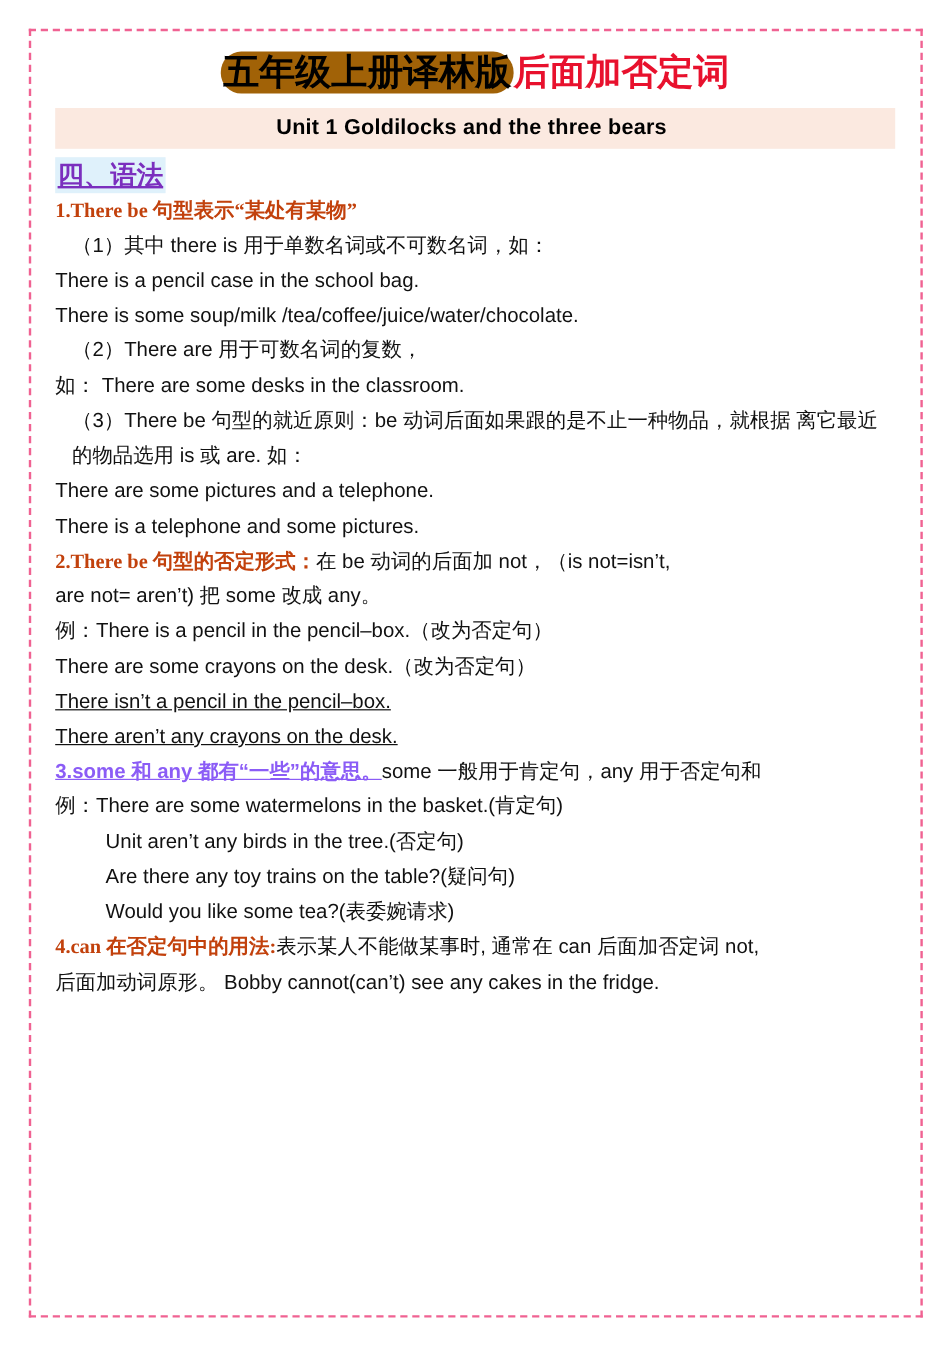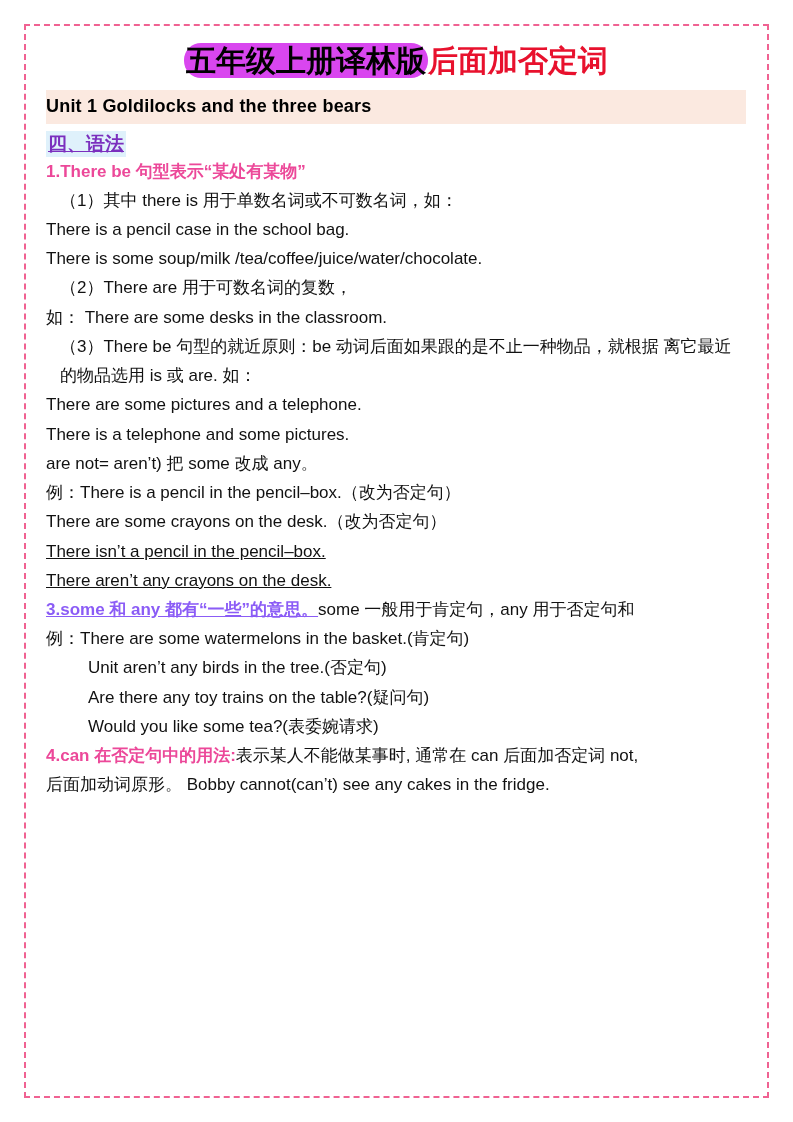--- a/index.html
+++ b/index.html
@@ -33,55 +33,57 @@
   .title-row {
     text-align: center;
     white-space: nowrap;
     margin-bottom: 10px;
     line-height: 1.25;
   }
   .title-green {
     font-size: 30px;
     font-weight: bold;
     color: #000000;
-    background: #d946ef;
+    background: #a16207;
     padding: 1px 2px;
     border-radius: 17px;
   }
   .title-red {
     font-size: 30px;
     font-weight: bold;
     color: #e8112d;
   }
   .unit-banner {
     background: #fbe9e0;
+    text-align: center;
     font-size: 18px;
     font-weight: bold;
     padding: 6px 6px 7px 0;
     letter-spacing: 0.2px;
   }
   .sec-head {
     margin-top: 7px;
-    font-size: 19px;
+    font-size: 22px;
     font-weight: bold;
     color: #7b2fbe;
     background: #dff1fb;
     display: inline-block;
     padding: 0 2px;
     text-decoration: underline;
   }
   .line {
     font-size: 17px;
     line-height: 1.72;
     color: #111;
     margin: 0;
   }
   .pink-b {
-    color: #ec4899;
+    color: #c2410c;
     font-weight: bold;
+    font-family: Liberation Serif, serif;
   }
   .pink-u {
     color: #8b5cf6;
     font-weight: bold;
     text-decoration: underline;
   }
   .indent1 { text-indent: 0; padding-left: 14px; }
   .indent2 { padding-left: 42px; }
   .uline {
     text-decoration: underline;
@@ -108,20 +110,23 @@
   <div class="line pink-b">1.There be 句型表示“某处有某物”</div>
   <div class="line indent1">（1）其中 there is 用于单数名词或不可数名词，如：</div>
   <div class="line">There is a pencil case in the school bag.</div>
   <div class="line">There is some soup/milk /tea/coffee/juice/water/chocolate.</div>
   <div class="line indent1">（2）There are 用于可数名词的复数，</div>
   <div class="line">如：  There are some desks in the classroom.</div>
   <div class="line indent1">（3）There be 句型的就近原则：be 动词后面如果跟的是不止一种物品，就根据 离它最近的物品选用 is 或 are. 如：</div>
   <div class="line">There are some pictures and a telephone.</div>
   <div class="line">There is a telephone and some pictures.</div>
 
+  <div class="line">
+    <span class="pink-b">2.There be 句型的否定形式：</span><span>在 be 动词的后面加 not，（is not=isn’t,</span>
+  </div>
   <div class="line">are not= aren’t)        把 some 改成 any。</div>
   <div class="line">例：There is a pencil in the pencil–box.（改为否定句）</div>
   <div class="line">There are some crayons on the desk.（改为否定句）</div>
   <div class="line">
     <span class="uline">There isn’t a pencil in the pencil–box. </span>
   </div>
   <div class="line">
     <span class="uline">There aren’t any crayons on the desk.</span>
   </div>
 

